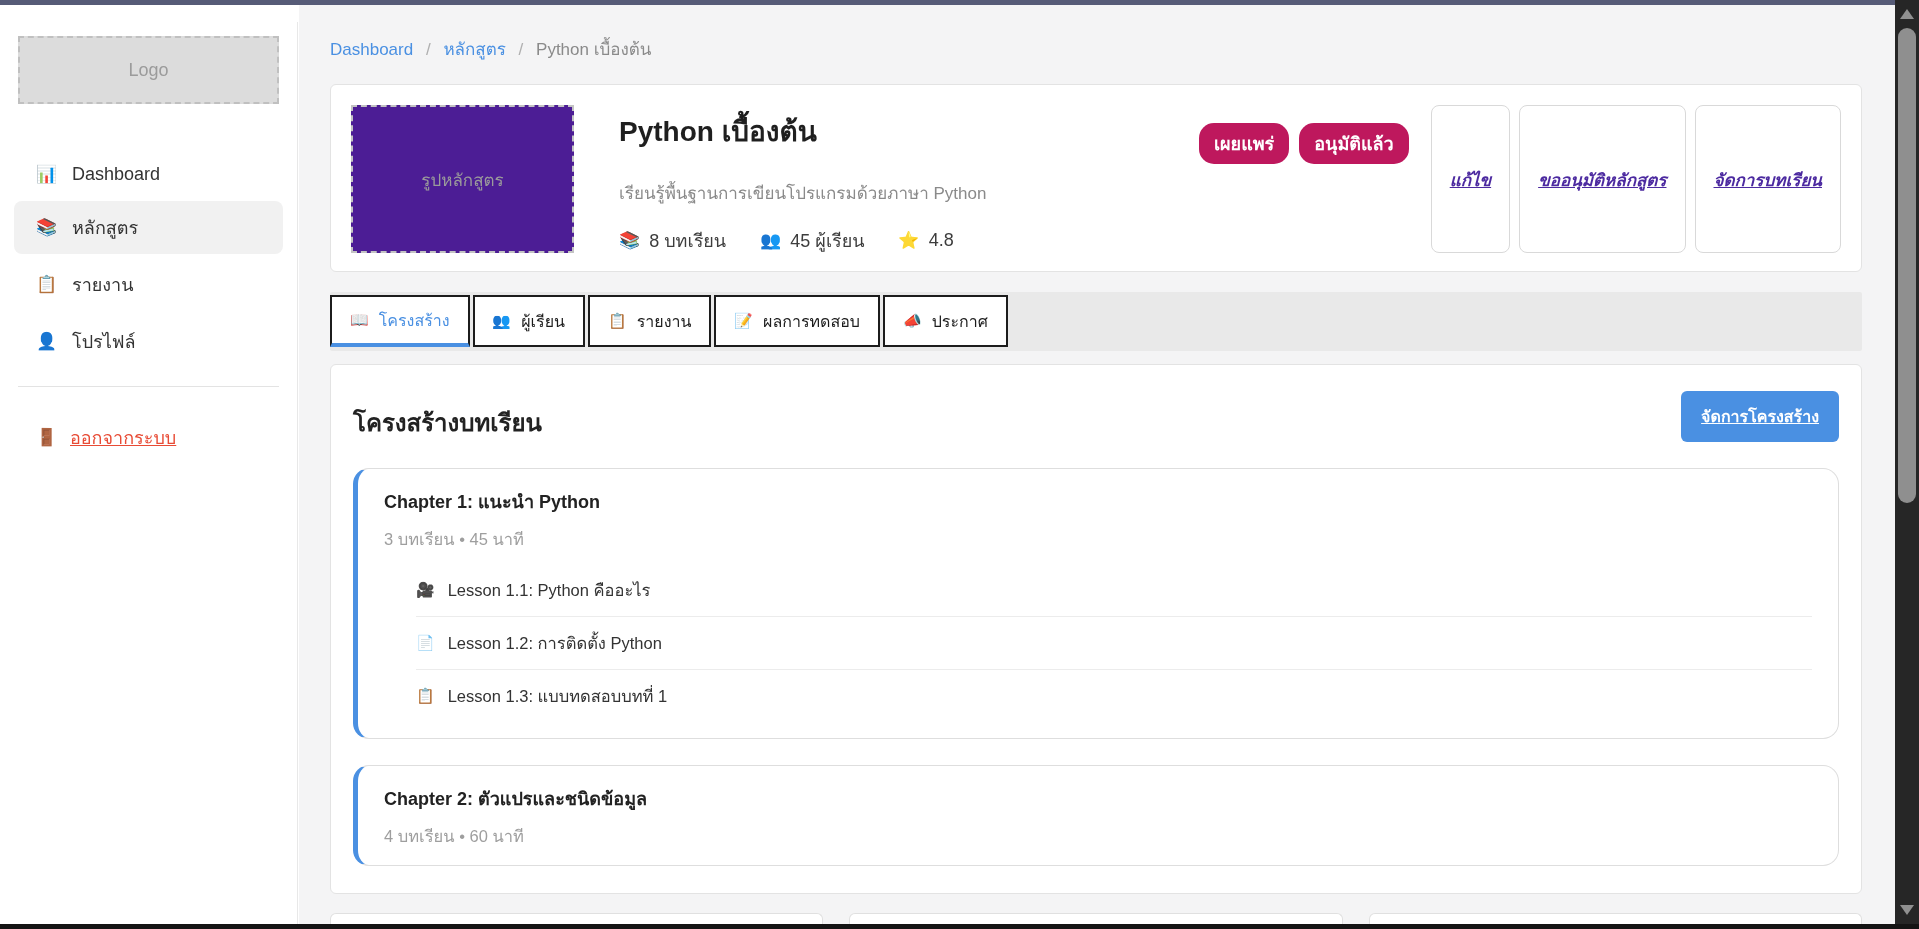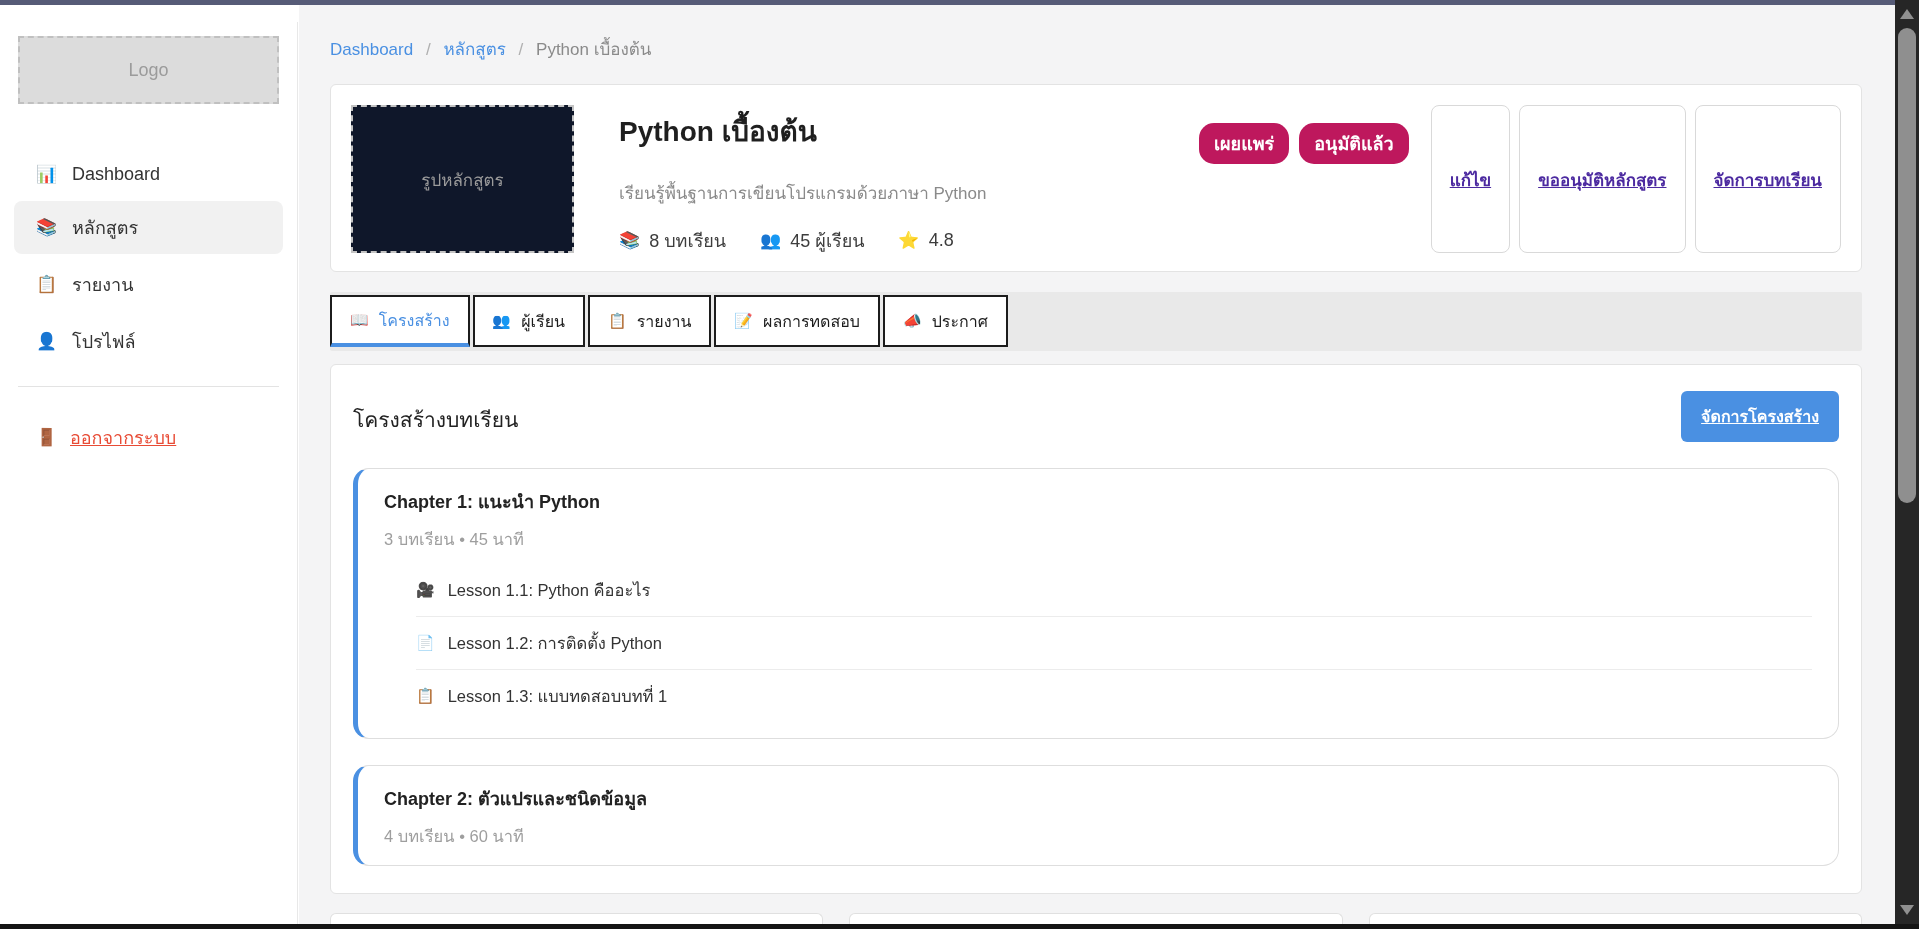--- a/index.html
+++ b/index.html
@@ -47,21 +47,21 @@
   .breadcrumb .crumb-link { color: #4a90e2; cursor: pointer; }
   .breadcrumb .sep { color: #b0b0b0; margin: 0 8px; }
   .breadcrumb .crumb-current { color: #8a8a8a; }
 
   .card { background: #fff; border: 1px solid #e3e3e3; border-radius: 6px; }
 
   
   .course-card { height: 188px; padding: 20px; display: flex; align-items: stretch; }
   .course-img {
     width: 223px; height: 148px; flex: 0 0 auto;
-    background: #0f172a; border: 2px dashed #c3c3c3;
+    background: #4c1d95; border: 2px dashed #c3c3c3;
     display: flex; align-items: center; justify-content: center;
     color: #9b9b9b; font-size: 17px;
   }
   .course-info { margin-left: 45px; display: flex; flex-direction: column; }
   .course-title { font-size: 28px; font-weight: bold; color: #1f1f1f; margin-top: 4px; }
   .course-desc { font-size: 17px; color: #8a8a8a; margin-top: 26px; }
   .course-stats { display: flex; align-items: center; gap: 34px; margin-top: 20px; font-size: 18px; color: #3d3d3d; }
   .stat { display: flex; align-items: center; gap: 9px; }
   .stat .nav-icon { width: auto; }
   .header-spacer { flex: 1 1 auto; }
@@ -71,40 +71,40 @@
     padding: 6px 15px; border-radius: 15px; white-space: nowrap;
   }
   .action-cards { display: flex; gap: 9px; }
   .action-card {
     border: 1px solid #d9d9d9; border-radius: 8px; background: #fff;
     display: flex; align-items: center; justify-content: center;
     padding: 0 18px; height: 148px; cursor: pointer;
   }
   .action-card span {
     color: #4c2aa0; font-weight: bold; font-size: 17px;
-    text-decoration: underline; white-space: nowrap;
+    text-decoration: underline; white-space: nowrap; font-style: italic;
   }
 
   
   .tab-strip {
     margin-top: 20px; background: #e9e9e9; border-radius: 2px;
     padding: 3px 0 4px 0; display: flex; height: 59px;
   }
   .tab {
     display: flex; align-items: center; justify-content: center; gap: 10px;
     background: #fff; border: 2px solid #1c1c1c; margin-right: 3px;
     padding: 0 18px; font-size: 16px; color: #1c1c1c; cursor: pointer; white-space: nowrap;
   }
   .tab .nav-icon { font-size: 15px; width: auto; }
   .tab.active { color: #4a90e2; border-bottom: 4px solid #4a90e2; }
 
   
   .structure-card { margin-top: 13px; height: 530px; padding: 26px 22px; position: relative; }
   .structure-head { display: flex; align-items: flex-start; justify-content: space-between; }
-  .structure-title { font-size: 21px; font-weight: normal; color: #222; margin-top: 12px; }
+  .structure-title { font-size: 24px; font-weight: bold; color: #222; margin-top: 12px; }
   .manage-btn {
     background: #4a90e2; border: none; border-radius: 6px; cursor: pointer;
     color: #fff; font-weight: bold; font-size: 16px; text-decoration: underline;
     padding: 13px 20px; font-family: inherit;
   }
   .chapter {
     border: 1px solid #dedede; border-left: 5px solid #4a90e2; border-radius: 16px;
     background: #fff; padding: 18px 26px 16px 26px; margin-top: 26px;
   }
   .chapter-title { font-size: 18px; font-weight: bold; color: #222; }

